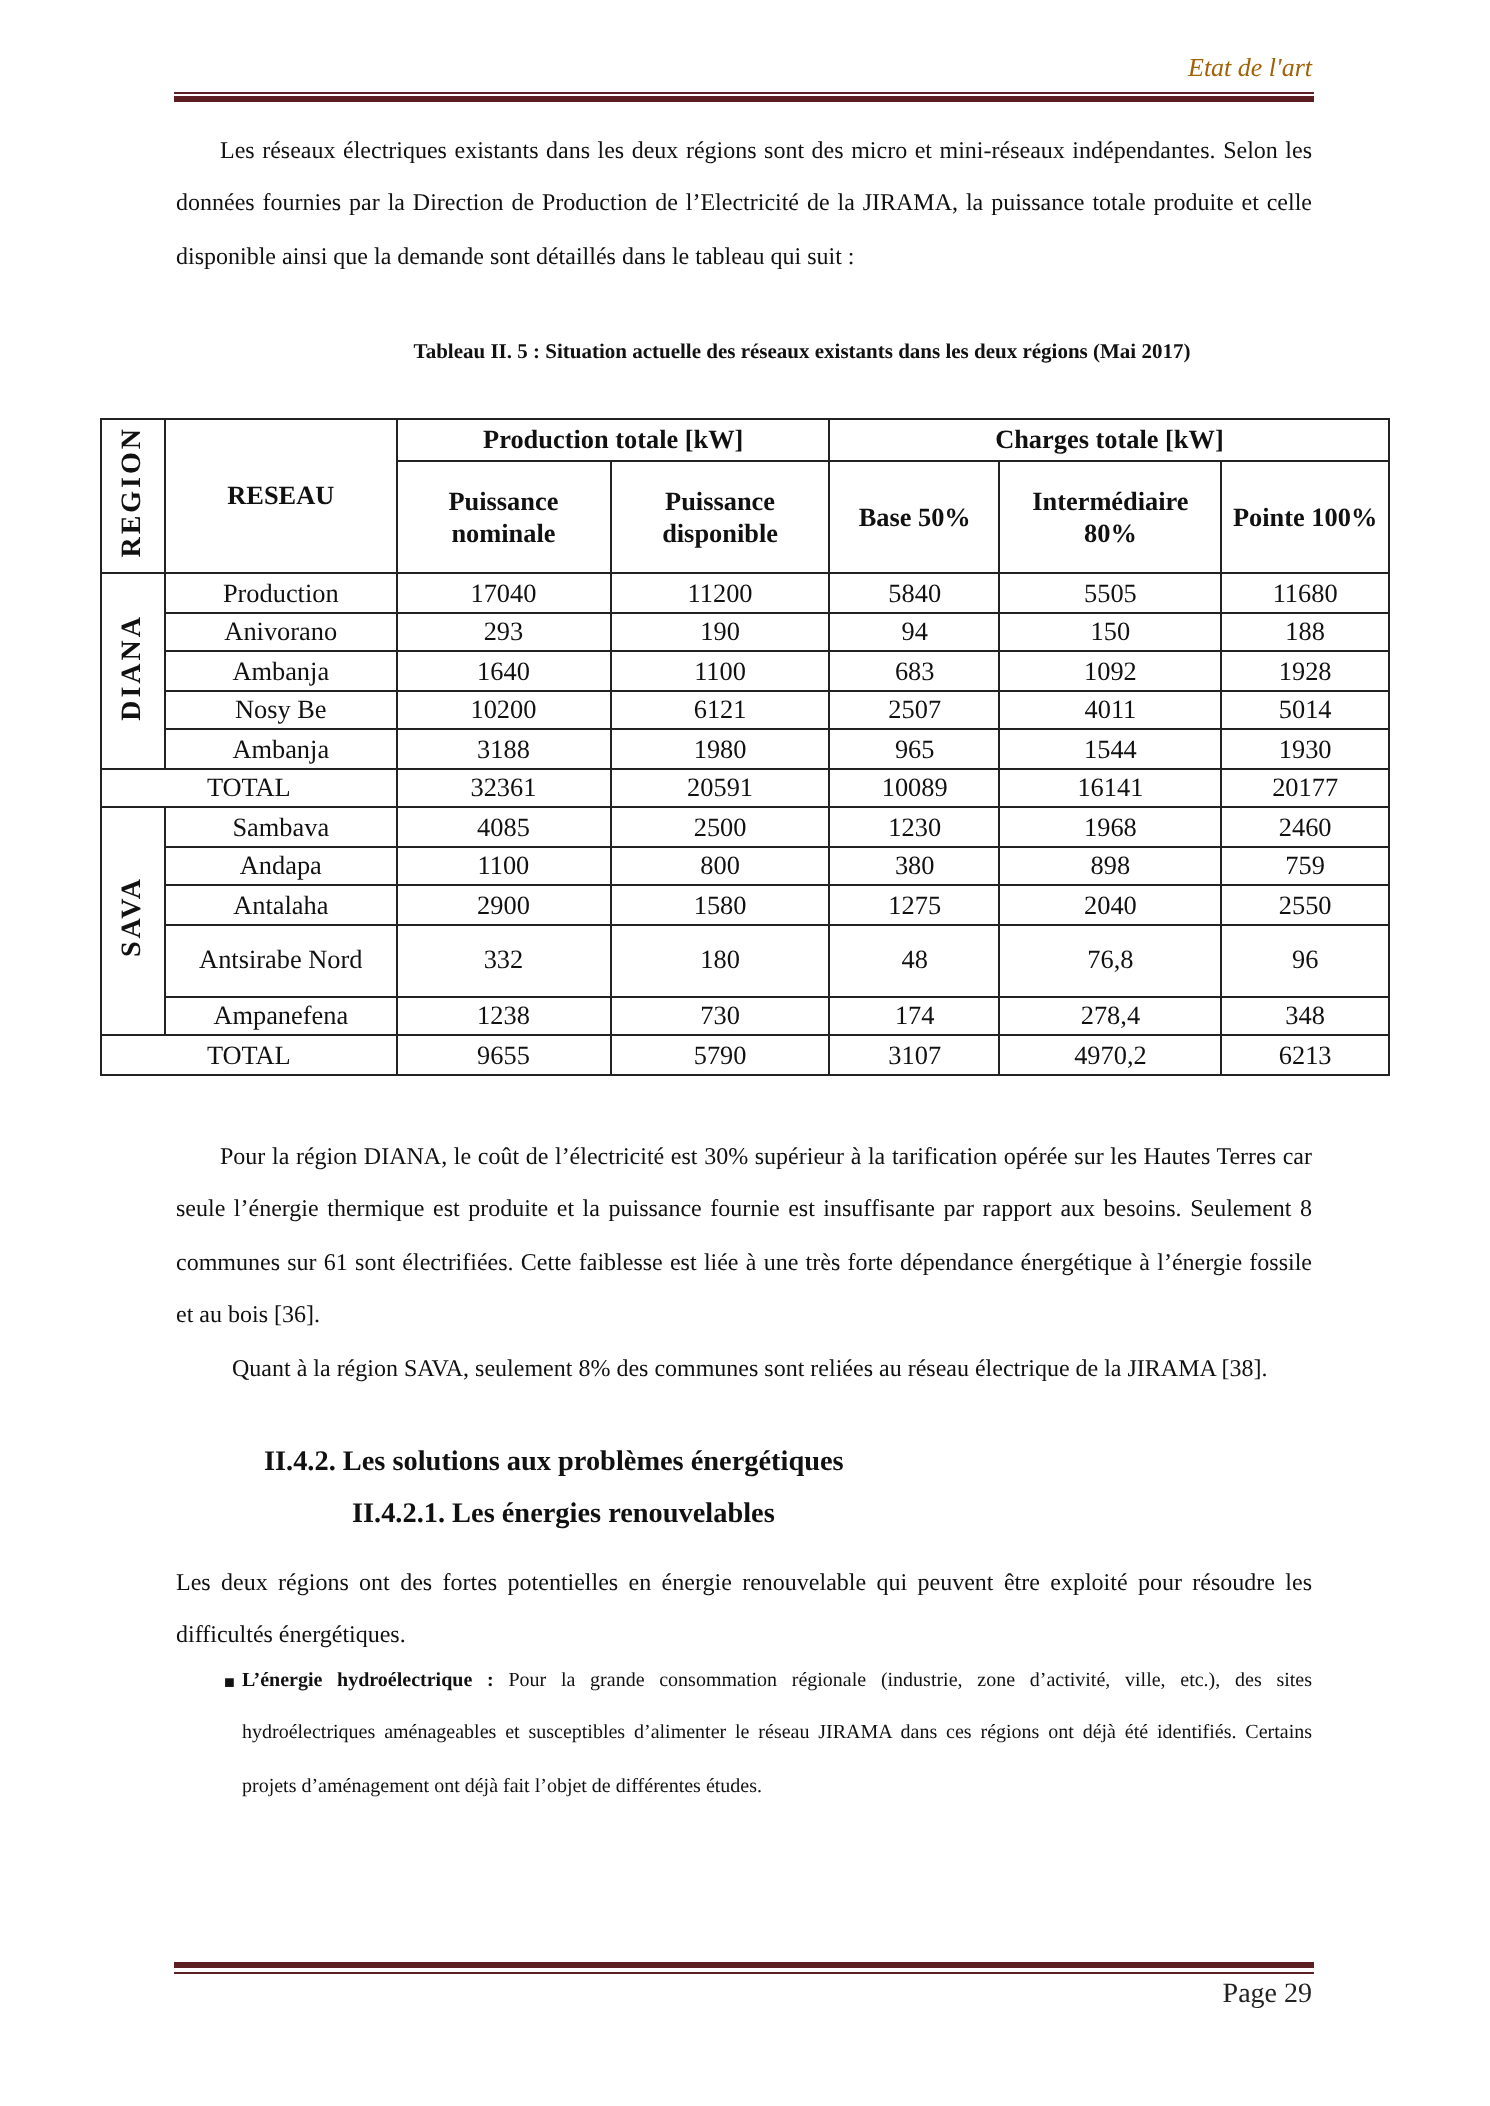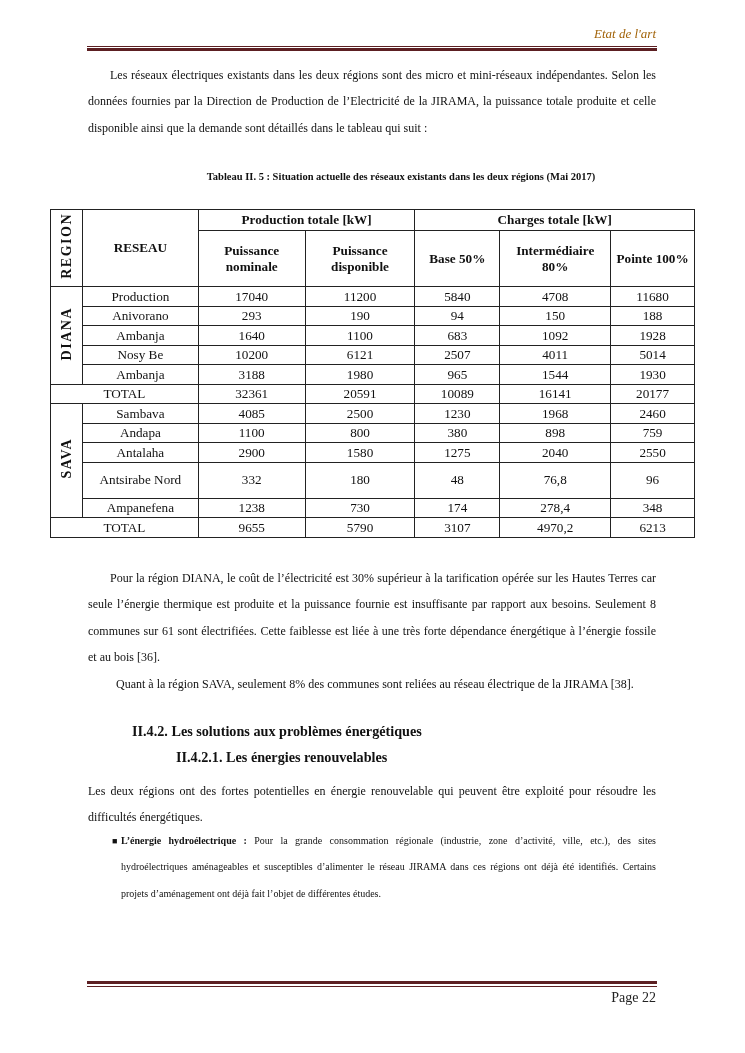--- a/index.html
+++ b/index.html
@@ -92,21 +92,21 @@
     <th>Pointe 100%</th>
   </tr>
   </tbody>
     <tbody id="table-body">
       <tr class="row-d">
         <td rowspan="5"><span class="vert">DIANA</span></td>
         <td>Production</td>
         <td>17040</td>
         <td>11200</td>
         <td>5840</td>
-        <td>4708</td>
+        <td>5505</td>
         <td>11680</td>
       </tr>
       <tr class="row-d">
         <td>Anivorano</td>
         <td>293</td>
         <td>190</td>
         <td>94</td>
         <td>150</td>
         <td>188</td>
       </tr>
@@ -206,14 +206,14 @@
 <div class="bullet-list">
   <div style="position:relative;">
     <span class="bullet-mark">■</span>
     <div class="bullet-text"><b>L’énergie hydroélectrique :</b><span> Pour la grande consommation régionale (industrie, zone d’activité, ville, etc.), des sites hydroélectriques aménageables et susceptibles d’alimenter le réseau JIRAMA dans ces régions ont déjà été identifiés. Certains projets d’aménagement ont déjà fait l’objet de différentes études.</span></div>
   </div>
 </div>
 
 <div>
   <div class="rule ftr-thick"></div>
   <div class="rule ftr-thin"></div>
-  <div class="page-num">Page 22</div>
+  <div class="page-num">Page 29</div>
 </div>
 
 </body></html>

